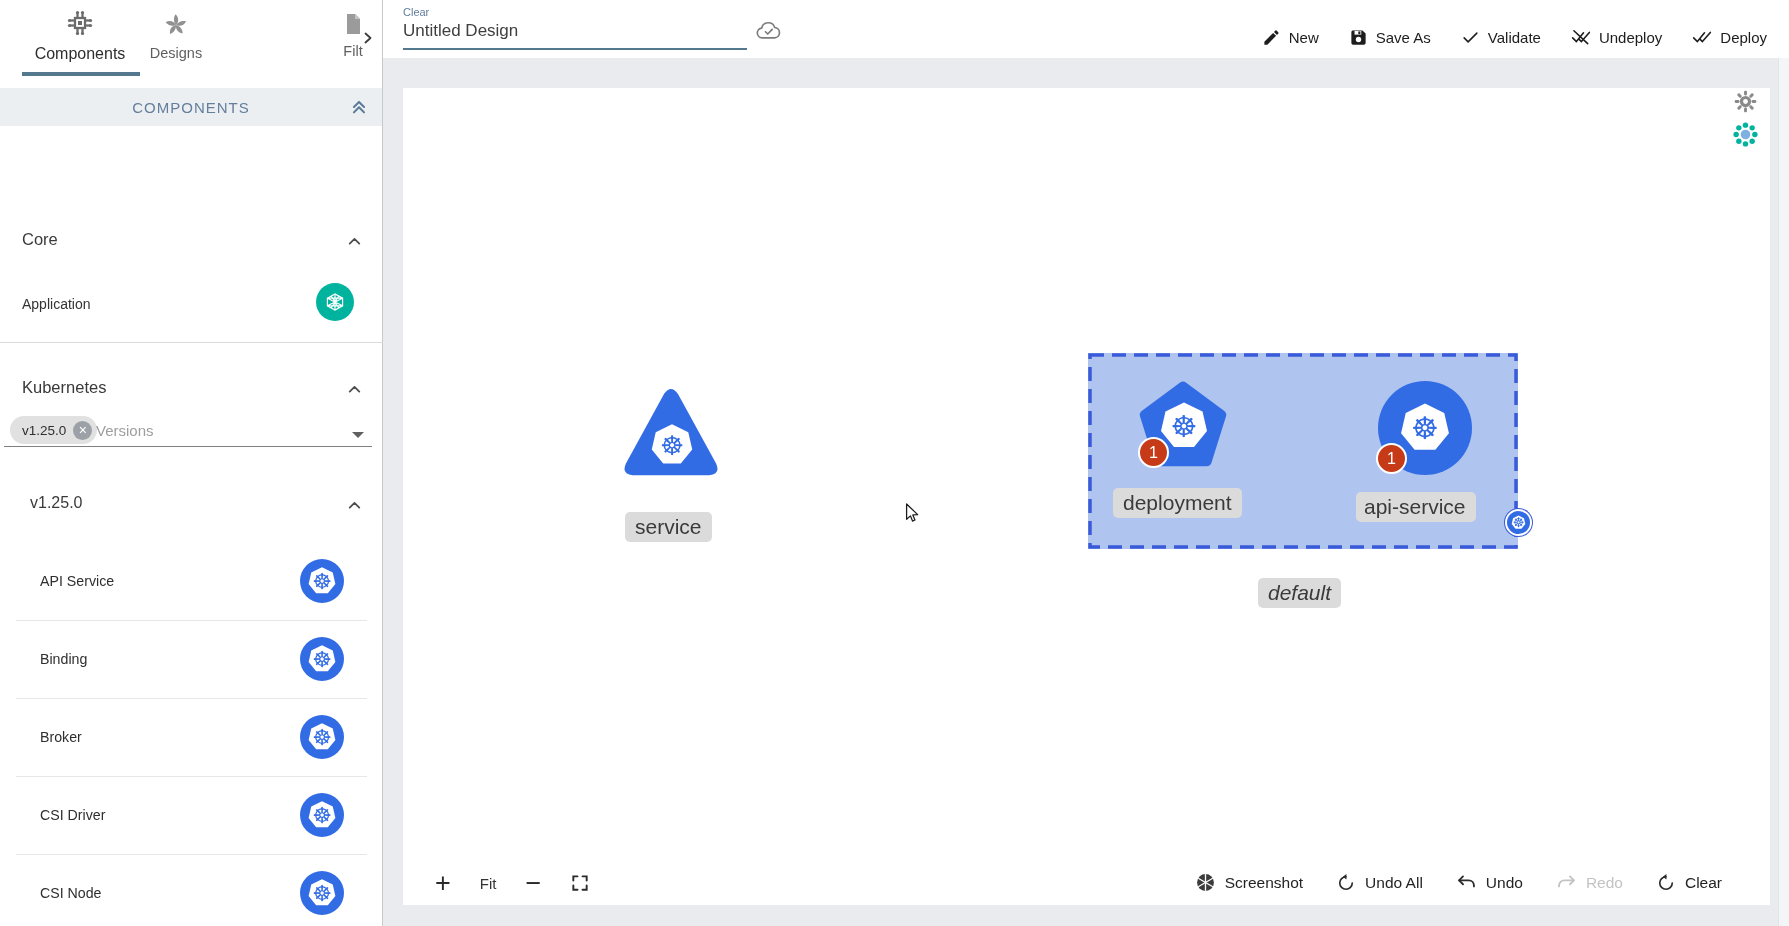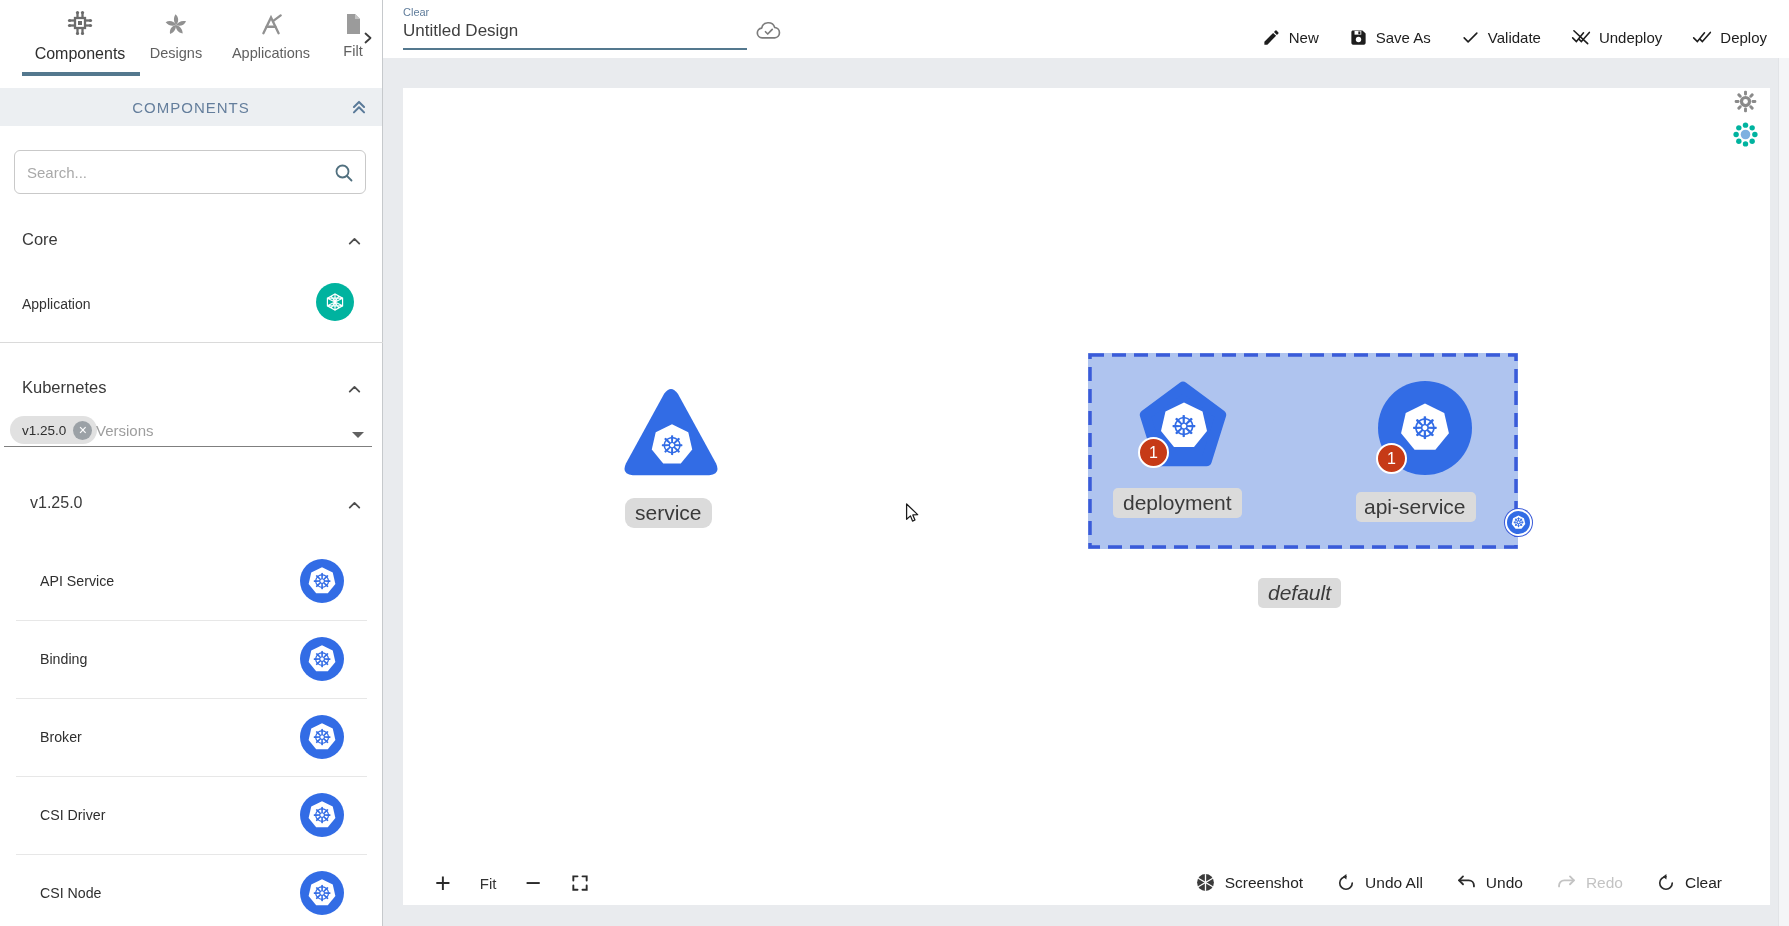--- a/index.html
+++ b/index.html
@@ -135,28 +135,20 @@
         <g fill="#919191">
           <path id="petal" d="M12 12 C14.5 9.5 14.6 5.5 11.6 2.8 C9.5 6 10 9.6 12 12 Z"></path>
           <use href="#petal" transform="rotate(72 12 12)"></use>
           <use href="#petal" transform="rotate(144 12 12)"></use>
           <use href="#petal" transform="rotate(216 12 12)"></use>
           <use href="#petal" transform="rotate(288 12 12)"></use>
         </g>
       </svg>
       <span class="tab-label">Designs</span>
     </div>
-    <div class="tab" style="left:212px;width:118px;">
-      <svg class="tab-ico" viewBox="0 0 24 24" width="28" height="28" style="margin-top:11px;" fill="none" stroke="#919191" stroke-width="2" stroke-linecap="round">
-        <path d="M5.5 19 L12 5.5 L18.5 19"></path>
-          <path d="M8.3 13.5 H15.7"></path>
-          <path d="M14.3 8.2 L20.3 3.8"></path>
-      </svg>
-      <span class="tab-label">Applications</span>
-    </div>
     <div class="tab" style="left:330px;width:46px;">
       <svg class="tab-ico" viewBox="0 0 24 24" width="24" height="26" style="margin-top:11px;">
         <path d="M6 2 H14 L19 7 V22 H6 Z" fill="#9b9b9b"></path>
         <path d="M14 2 L14 7 H19 Z" fill="#c4c4c4"></path>
       </svg>
       <span class="tab-label">Filt</span>
     </div>
     <div class="tab-scroll">
       <svg viewBox="0 0 16 16" width="16" height="16" fill="none" stroke="#3c3c3c" stroke-width="1.8" stroke-linecap="round" stroke-linejoin="round">
           <path d="M5.5 3.5 L10.5 8 L5.5 12.5"></path>
@@ -167,27 +159,20 @@
   <div class="panel-header">
     <span class="ph-title">COMPONENTS</span>
     <div class="panel-collapse">
       <svg viewBox="0 0 16 16" width="18" height="18" fill="none" stroke="#5a7a99" stroke-width="1.8" stroke-linecap="round" stroke-linejoin="round">
         <path d="M3.5 8 L8 3.5 L12.5 8"></path>
           <path d="M3.5 12.8 L8 8.3 L12.5 12.8"></path>
       </svg>
     </div>
   </div>
 
-  <div class="searchbox">
-    <input type="text" placeholder="Search..." style="">
-    <svg class="search-ic" viewBox="0 0 24 24" width="24" height="24" fill="none" stroke="#51707f" stroke-width="1.8">
-        <circle cx="10.5" cy="10.5" r="6"></circle>
-        <path d="M15 15 L19.5 19.5" stroke-linecap="round"></path>
-      </svg>
-  </div>
 
   <span class="sec-title" style="top:230px;">Core</span>
   <div class="sec-chevron" style="top:233px;">
     <svg viewBox="0 0 16 16" width="17" height="17" fill="none" stroke="#4e4e4e" stroke-width="1.7" stroke-linecap="round" stroke-linejoin="round">
         <path d="M3.5 10 L8 5.5 L12.5 10"></path>
       </svg>
   </div>
 
   <span class="app-row-label">Application</span>
   <div class="app-icon">
@@ -341,21 +326,21 @@
     </svg>
   </div>
 
   <div class="svc-node">
     <svg viewBox="0 0 100 96" width="98" height="96">
       <path d="M43 7 Q50 -3 57 7 L96 78 Q101 89 89 90 L11 90 Q-1 89 4 78 Z" fill="#326CE5"></path>
     </svg>
     <div class="hept-w"></div>
     <span class="wheel">☸</span>
   </div>
-  <div class="node-label" style="left:222px;top:410px;border-radius:9px;">service</div>
+  <div class="node-label" style="left:222px;top:424px;">service</div>
 
   <div class="group-box">
     <svg class="group-border" viewBox="0 0 430 196" width="430" height="196" preserveAspectRatio="none">
       <rect x="2" y="2" width="426" height="192" fill="none" stroke="#3a5bd9" stroke-width="3.5" stroke-dasharray="14 8"></rect>
     </svg>
 
     <div class="pent-node">
       <svg viewBox="0 0 100 96" width="90" height="94">
         <polygon points="50,7 92,38 76,89 24,89 8,38" fill="#326CE5" stroke="#326CE5" stroke-width="12" stroke-linejoin="round"></polygon>
       </svg>

